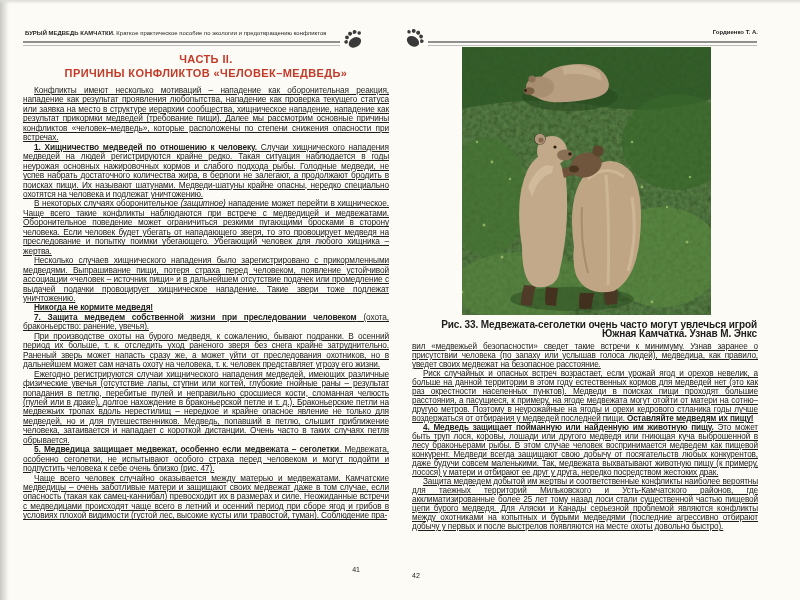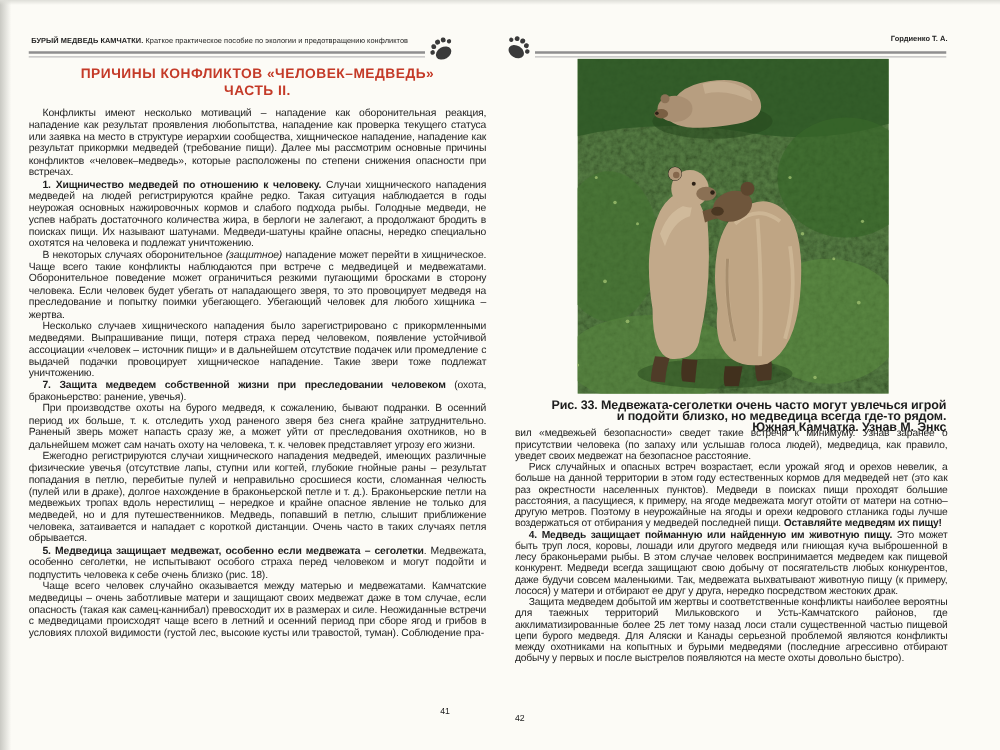--- a/index.html
+++ b/index.html
@@ -10,21 +10,21 @@
   .edge-top{position:absolute;left:0;top:0;right:0;height:4px;
             background:linear-gradient(to bottom,#dedeD8,rgba(252,251,246,0));}
 
   .running-head{position:absolute;font-size:5.9px;letter-spacing:0.05px;white-space:nowrap;}
   .rule{position:absolute;height:2px;border-top:2px solid #8f8f8f;border-bottom:1px solid #bcbcbc;}
   .paw{position:absolute;width:22px;height:22px;}
 
   .part-title{position:absolute;left:23px;top:52px;width:366px;text-align:center;
               color:#c43a28;font-weight:bold;font-size:11px;letter-spacing:0.4px;line-height:14px;}
 
-  .bodycol{position:absolute;text-align:justify;letter-spacing:-0.12px;}
+  .bodycol{position:absolute;text-align:justify;letter-spacing:-0.12px;text-decoration:underline;}
   .bodycol.left{left:23px;top:86px;width:366px;font-size:8.3px;line-height:9.45px;}
   .bodycol.right{left:412px;top:342px;width:346px;font-size:8.2px;line-height:9.0px;}
   .para{margin:0;text-indent:11px;}
   .para.noindent{text-indent:0;}
   .b{font-weight:bold;margin-top:23px;}
   .i{font-style:italic;}
 
   .author{position:absolute;left:508px;top:29px;width:250px;text-align:right;
           font-size:6px;font-weight:bold;}
 
@@ -57,33 +57,34 @@
 
   <div class="running-head" style="left:25px;top:30px;">
     <span class="b">БУРЫЙ МЕДВЕДЬ КАМЧАТКИ.</span><span> Краткое практическое пособие по экологии и предотвращению конфликтов</span>
   </div>
   <div class="rule" style="left:23px;top:41px;width:317px;"></div>
   <svg class="paw" style="left:342px;top:29px;transform:rotate(-12deg);">
       <use href="#paw"></use>
     </svg>
 
   <div class="part-title">
+    <div>ЧАСТЬ II.</div>
     <div>ПРИЧИНЫ КОНФЛИКТОВ «ЧЕЛОВЕК–МЕДВЕДЬ»</div>
-    <div>ЧАСТЬ II.</div>
   </div>
 
   <div class="bodycol left">
       <p class="para"><span>Конфликты имеют несколько мотиваций – нападение как оборонительная реакция, нападение как результат проявления любопытства, нападение как проверка текущего статуса или заявка на место в структуре иерархии сообщества, хищническое нападение, нападение как результат прикормки медведей (требование пищи). Далее мы рассмотрим основные причины конфликтов «человек–медведь», которые расположены по степени снижения опасности при встречах.</span></p>
       <p class="para"><span class="b">1. Хищничество медведей по отношению к человеку.</span><span> Случаи хищнического нападения медведей на людей регистрируются крайне редко. Такая ситуация наблюдается в годы неурожая основных нажировочных кормов и слабого подхода рыбы. Голодные медведи, не успев набрать достаточного количества жира, в берлоги не залегают, а продолжают бродить в поисках пищи. Их называют шатунами. Медведи-шатуны крайне опасны, нередко специально охотятся на человека и подлежат уничтожению.</span></p>
       <p class="para"><span>В некоторых случаях оборонительное </span><span class="i">(защитное)</span><span> нападение может перейти в хищническое. Чаще всего такие конфликты наблюдаются при встрече с медведицей и медвежатами. Оборонительное поведение может ограничиться резкими пугающими бросками в сторону человека. Если человек будет убегать от нападающего зверя, то это провоцирует медведя на преследование и попытку поимки убегающего. Убегающий человек для любого хищника – жертва.</span></p>
       <p class="para"><span>Несколько случаев хищнического нападения было зарегистрировано с прикормленными медведями. Выпрашивание пищи, потеря страха перед человеком, появление устойчивой ассоциации «человек – источник пищи» и в дальнейшем отсутствие подачек или промедление с выдачей подачки провоцирует хищническое нападение. Такие звери тоже подлежат уничтожению.</span></p>
+      <p class="para"><span class="b">Никогда не кормите медведя!</span></p>
       <p class="para"><span class="b">7. Защита медведем собственной жизни при преследовании человеком</span><span> (охота, браконьерство: ранение, увечья).</span></p>
       <p class="para"><span>При производстве охоты на бурого медведя, к сожалению, бывают подранки. В осенний период их больше, т. к. отследить уход раненого зверя без снега крайне затруднительно. Раненый зверь может напасть сразу же, а может уйти от преследования охотников, но в дальнейшем может сам начать охоту на человека, т. к. человек представляет угрозу его жизни.</span></p>
       <p class="para"><span>Ежегодно регистрируются случаи хищнического нападения медведей, имеющих различные физические увечья (отсутствие лапы, ступни или когтей, глубокие гнойные раны – результат попадания в петлю, перебитые пулей и неправильно сросшиеся кости, сломанная челюсть (пулей или в драке), долгое нахождение в браконьерской петле и т. д.). Браконьерские петли на медвежьих тропах вдоль нерестилищ – нередкое и крайне опасное явление не только для медведей, но и для путешественников. Медведь, попавший в петлю, слышит приближение человека, затаивается и нападает с короткой дистанции. Очень часто в таких случаях петля обрывается.</span></p>
-      <p class="para"><span class="b">5. Медведица защищает медвежат, особенно если медвежата – сеголетки</span><span>. Медвежата, особенно сеголетки, не испытывают особого страха перед человеком и могут подойти и подпустить человека к себе очень близко (рис. 18).</span></p>
+      <p class="para"><span class="b">5. Медведица защищает медвежат, особенно если медвежата – сеголетки</span><span>. Медвежата, особенно сеголетки, не испытывают особого страха перед человеком и могут подойти и подпустить человека к себе очень близко (рис. 47).</span></p>
       <p class="para"><span>Чаще всего человек случайно оказывается между матерью и медвежатами. Камчатские медведицы – очень заботливые матери и защищают своих медвежат даже в том случае, если опасность (такая как самец-каннибал) превосходит их в размерах и силе. Неожиданные встречи с медведицами происходят чаще всего в летний и осенний период при сборе ягод и грибов в условиях плохой видимости (густой лес, высокие кусты или травостой, туман). Соблюдение пра-</span></p>
     </div>
   <div class="pagenum p41">41</div>
 
   <svg class="paw" style="left:404px;top:28px;transform:rotate(14deg) scaleX(-1);">
       <use href="#paw"></use>
     </svg>
   <div class="author">Гордиенко Т. А.</div>
   <div class="rule" style="left:428px;top:41px;width:329px;"></div>
 
@@ -153,21 +154,20 @@
       <path d="M126,132 Q144,116 162,130 M120,160 Q118,196 126,226 M170,150 Q176,190 166,224 M144,128 Q148,180 146,238" stroke="#d8c4a4" stroke-width="3" fill="none" opacity="0.55"></path>
       <path d="M120,160 Q118,196 126,226" stroke="#8d7355" stroke-width="2.5" fill="none" opacity="0.6"></path>
       <ellipse cx="124" cy="118" rx="16" ry="12" transform="rotate(-18 124 118)" fill="#6f563c"></ellipse>
       <circle cx="136" cy="104" r="5.6" fill="#5d462e"></circle>
       <ellipse cx="112" cy="122" rx="5" ry="3.6" fill="#4a3722"></ellipse>
     </g>
   </svg>
 
   <div class="caption">
     <div>Рис. 33. Медвежата-сеголетки очень часто могут увлечься игрой</div>
-    <div>и подойти близко, но медведица всегда где-то рядом.</div>
     <div>Южная Камчатка. Узнав М. Энкс</div>
   </div>
 
   <div class="bodycol right">
       <p class="para noindent"><span>вил «медвежьей безопасности» сведет такие встречи к минимуму. Узнав заранее о присутствии человека (по запаху или услышав голоса людей), медведица, как правило, уведет своих медвежат на безопасное расстояние.</span></p>
       <p class="para"><span>Риск случайных и опасных встреч возрастает, если урожай ягод и орехов невелик, а больше на данной территории в этом году естественных кормов для медведей нет (это как раз окрестности населенных пунктов). Медведи в поисках пищи проходят большие расстояния, а пасущиеся, к примеру, на ягоде медвежата могут отойти от матери на сотню–другую метров. Поэтому в неурожайные на ягоды и орехи кедрового стланика годы лучше воздержаться от отбирания у медведей последней пищи. </span><span class="b">Оставляйте медведям их пищу!</span></p>
       <p class="para"><span class="b">4. Медведь защищает пойманную или найденную им животную пищу.</span><span> Это может быть труп лося, коровы, лошади или другого медведя или гниющая куча выброшенной в лесу браконьерами рыбы. В этом случае человек воспринимается медведем как пищевой конкурент. Медведи всегда защищают свою добычу от посягательств любых конкурентов, даже будучи совсем маленькими. Так, медвежата выхватывают животную пищу (к примеру, лосося) у матери и отбирают ее друг у друга, нередко посредством жестоких драк.</span></p>
       <p class="para"><span>Защита медведем добытой им жертвы и соответственные конфликты наиболее вероятны для таежных территорий Мильковского и Усть-Камчатского районов, где акклиматизированные более 25 лет тому назад лоси стали существенной частью пищевой цепи бурого медведя. Для Аляски и Канады серьезной проблемой являются конфликты между охотниками на копытных и бурыми медведями (последние агрессивно отбирают добычу у первых и после выстрелов появляются на месте охоты довольно быстро).</span></p>
     </div>
   <div class="pagenum p42">42</div>

